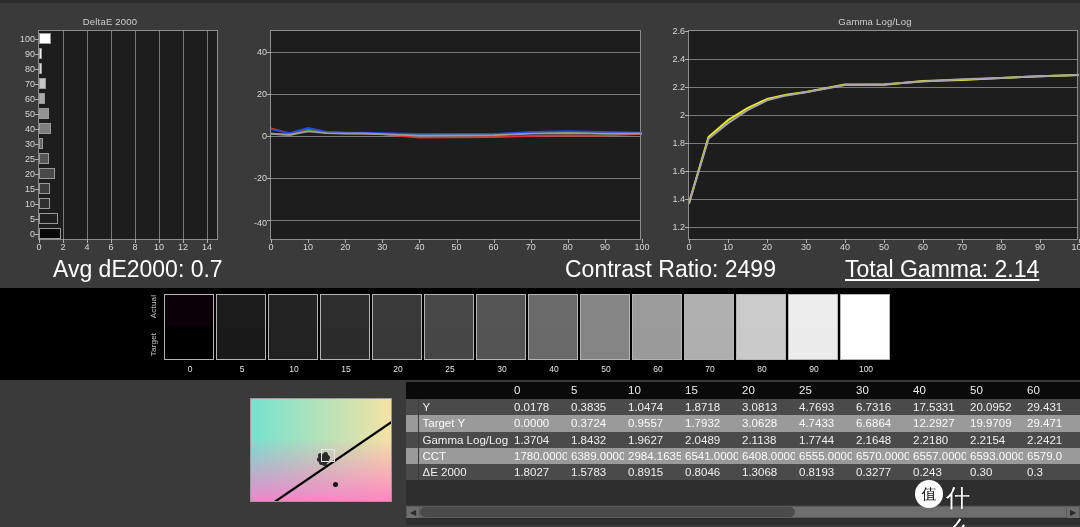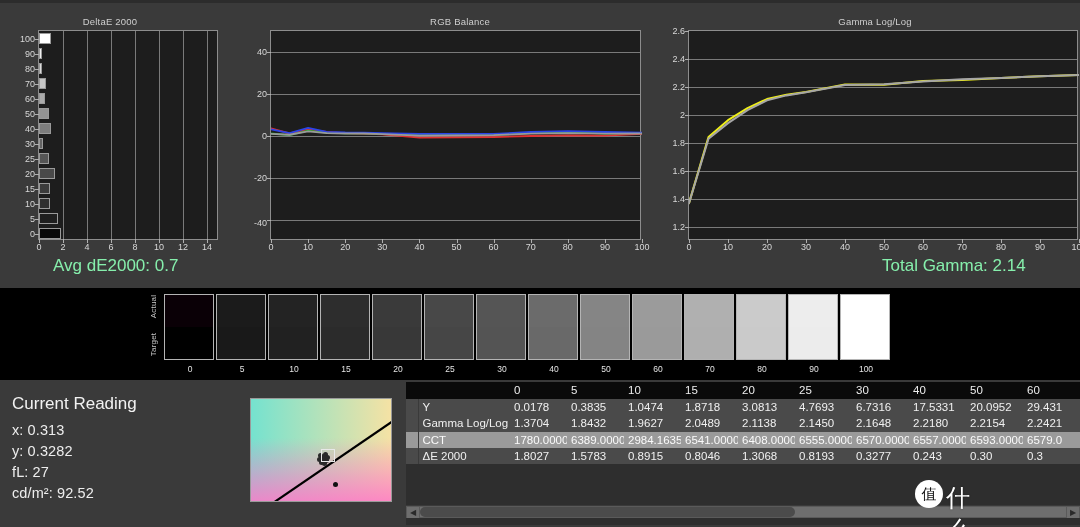--- a/index.html
+++ b/index.html
@@ -41,21 +41,21 @@
   .tickmark { position:absolute; width:4px; height:1px; background:#b0b0b0; }
   .tickmark-x { position:absolute; width:1px; height:4px; background:#b0b0b0; }
 
   .de-bar { position:absolute; left:0; border:1px solid #9a9a9a; }
 
   .summary-row {
     position:absolute; left:0; top:255px; width:1080px; height:32px;
     background:#3a3a3a;
   }
   .summary-item {
-    position:absolute; top:1px; font-size:17px; color:#86efac; font-weight:400;
+    position:absolute; top:1px; font-size:23px; color:#ffffff; font-weight:400;
     white-space:nowrap;
   }
 
   
   .patch-strip {
     position:absolute; left:0; top:288px; width:1080px; height:92px;
     background:#000;
   }
   .at-labels { position:absolute; left:146px; top:4px; width:14px; height:72px; }
   .at-label {
@@ -215,21 +215,20 @@
           <div class="xtick" style="left:120.0px;">10</div>
           <div class="tickmark-x" style="left:120.0px;top:100%;"></div>
           <div class="xtick" style="left:144.0px;">12</div>
           <div class="tickmark-x" style="left:144.0px;top:100%;"></div>
           <div class="xtick" style="left:168.0px;">14</div>
           <div class="tickmark-x" style="left:168.0px;top:100%;"></div>
         </div>
     </div>
 
     <div class="panel" style="left:260px;width:400px;">
-      <div class="panel-title">RGB Balance</div>
       <div class="plot" id="plot-rgb" style="left:10px;top:30px;width:371px;height:210px;">
           <div class="gridline" style="top:21.0px;"></div>
           <div class="ytick" style="top:21.0px;">40</div>
           <div class="tickmark" style="left:-4px;top:21.0px;"></div>
           <div class="gridline" style="top:63.0px;"></div>
           <div class="ytick" style="top:63.0px;">20</div>
           <div class="tickmark" style="left:-4px;top:63.0px;"></div>
           <div class="gridline" style="top:105.0px;"></div>
           <div class="ytick" style="top:105.0px;">0</div>
           <div class="tickmark" style="left:-4px;top:105.0px;"></div>
@@ -321,21 +320,22 @@
           <svg width="390" height="210" viewBox="0 0 390 210" style="position:absolute;left:0;top:0;">
             <polyline points="0.00,172.14 19.50,105.95 39.00,89.22 58.50,77.15 78.00,68.07 97.50,63.70 117.00,60.93 156.00,53.48 195.00,53.84 234.00,50.11 273.00,49.00 312.00,46.90 351.00,45.36 390.00,44.10" fill="none" stroke="#efef17" stroke-width="2" stroke-linejoin="round" stroke-linecap="round"></polyline>
             <polyline points="0.00,172.14 19.50,107.80 39.00,92.12 58.50,79.10 78.00,69.30 97.50,64.40 117.00,61.32 156.00,53.90 195.00,53.34 234.00,50.40 273.00,48.30 312.00,46.90 351.00,45.36 390.00,44.10" fill="none" stroke="#a6a6a6" stroke-width="2" stroke-linejoin="round" stroke-linecap="round"></polyline>
           </svg>
         </div>
     </div>
   </div>
 
   <div class="summary-row">
     <div class="summary-item" style="left:53px;">Avg dE2000: 0.7</div>
-    <div class="summary-item" style="left:882px;">Total Gamma: 2.14</div>
+    <div class="summary-item" style="left:565px;">Contrast Ratio: 2499</div>
+    <div class="summary-item" style="left:845px;text-decoration:underline;">Total Gamma: 2.14</div>
   </div>
 
   <div class="patch-strip" id="patch-strip">
     <div class="at-labels">
       <div class="at-label" style="top:10px;">Actual</div>
       <div class="at-label" style="top:48px;">Target</div>
     </div>
   <div class="patch" style="left:164px;">
         <div class="actual" style="background:#0a0006;"></div>
         <div class="target" style="background:#000000;"></div>
@@ -403,27 +403,20 @@
       <div class="patch-label" style="left:788px;">90</div>
       <div class="patch" style="left:840px;">
         <div class="actual" style="background:#ffffff;"></div>
         <div class="target" style="background:#ffffff;"></div>
       </div>
       <div class="patch-label" style="left:840px;">100</div>
     </div>
 
   <div class="bottom-row">
 
-    <div class="reading">
-      <h2>Current Reading</h2>
-      <div class="line">x: 0.313</div>
-      <div class="line">y: 0.3282</div>
-      <div class="line">fL: 27</div>
-      <div class="line">cd/m²: 92.52</div>
-    </div>
 
     <div class="cie-wrap">
       <div class="cie-plot" id="cie-plot">
           <svg width="142" height="104" viewBox="0 0 142 104" style="position:absolute;left:0;top:0;">
             <path d="M 22 104 L 142 22" stroke="#000" stroke-width="2.2" fill="none"></path>
           </svg>
           <div class="cie-cluster" style="left:69.0px;top:56.8px;"></div>
           <div class="cie-cluster" style="left:71.0px;top:54.8px;"></div>
           <div class="cie-cluster" style="left:66.0px;top:57.8px;"></div>
           <div class="cie-cluster" style="left:73.0px;top:58.8px;"></div>
@@ -469,29 +462,43 @@
               <td>0.3835</td>
               <td>1.0474</td>
               <td>1.8718</td>
               <td>3.0813</td>
               <td>4.7693</td>
               <td>6.7316</td>
               <td>17.5331</td>
               <td>20.0952</td>
               <td>29.431</td>
             </tr>
+            <tr class="even">
+              <td class="rowhandle"></td>
+              <td class="lbl">Target Y</td>
+              <td>0.0000</td>
+              <td>0.3724</td>
+              <td>0.9557</td>
+              <td>1.7932</td>
+              <td>3.0628</td>
+              <td>4.7433</td>
+              <td>6.6864</td>
+              <td>12.2927</td>
+              <td>19.9709</td>
+              <td>29.471</td>
+            </tr>
             <tr class="odd">
               <td class="rowhandle"></td>
               <td class="lbl">Gamma Log/Log</td>
               <td>1.3704</td>
               <td>1.8432</td>
               <td>1.9627</td>
               <td>2.0489</td>
               <td>2.1138</td>
-              <td>2.1450</td>
+              <td>1.7744</td>
               <td>2.1648</td>
               <td>2.2180</td>
               <td>2.2154</td>
               <td>2.2421</td>
             </tr>
             <tr class="even">
               <td class="rowhandle"></td>
               <td class="lbl">CCT</td>
               <td>1780.0000</td>
               <td>6389.0000</td>

